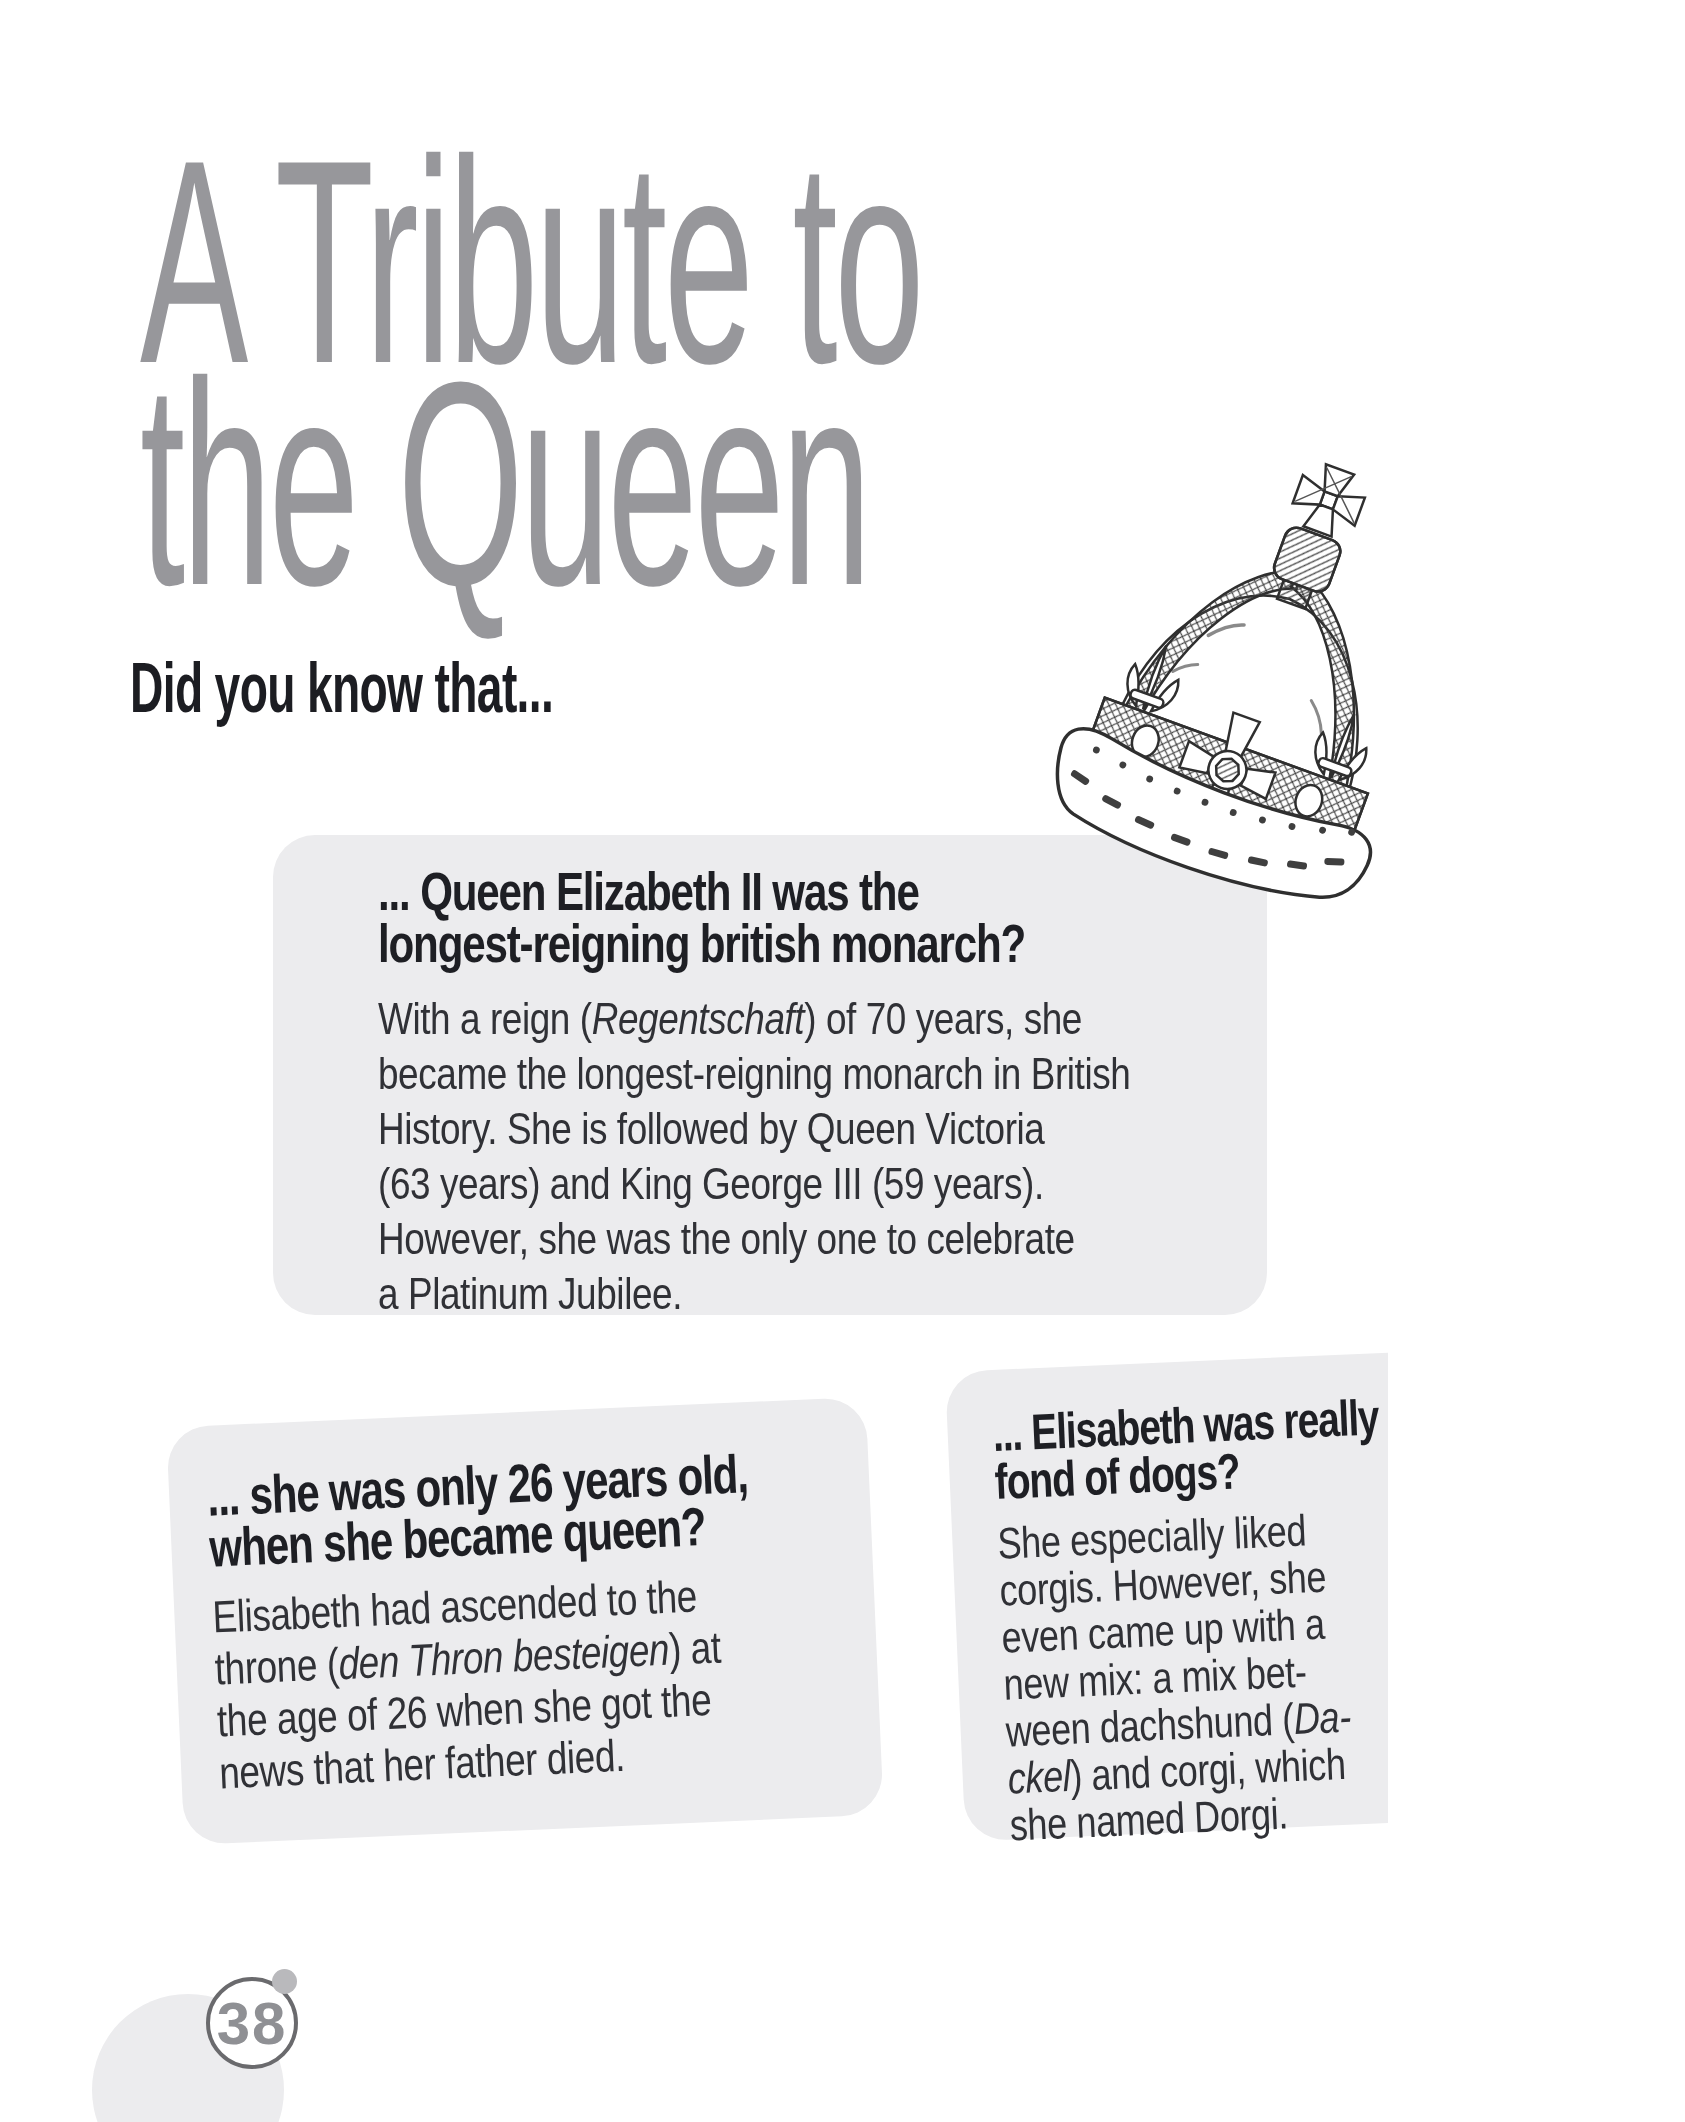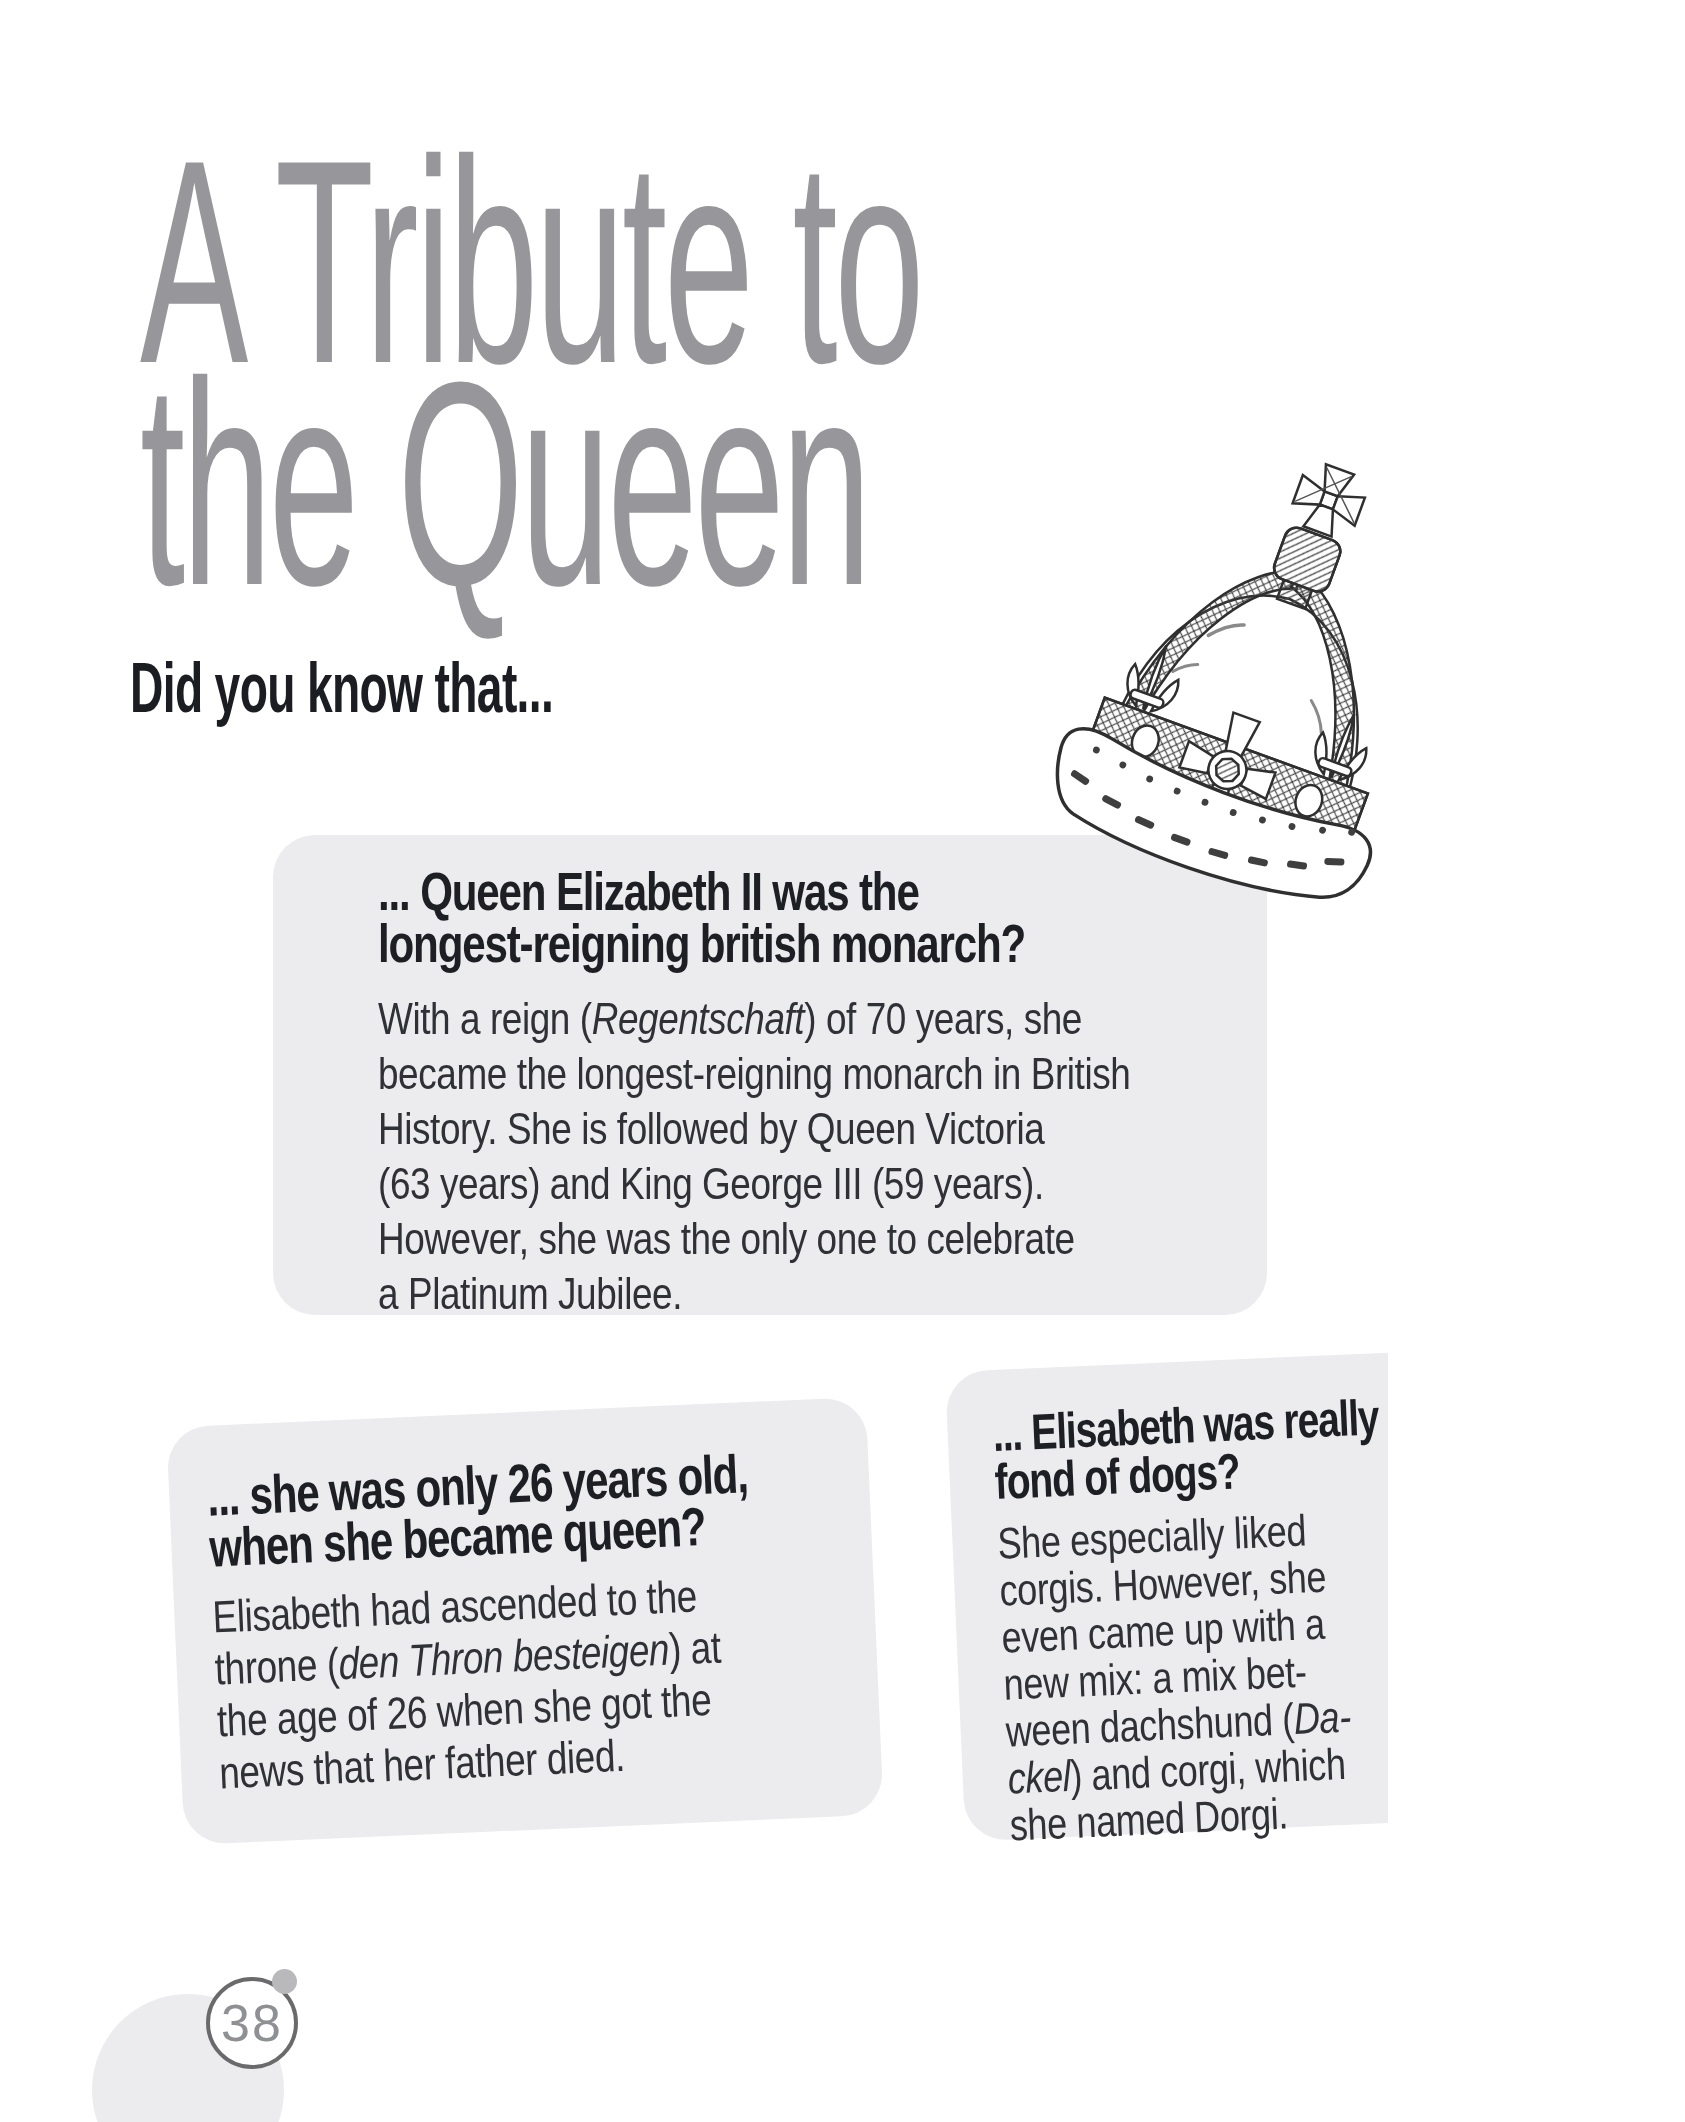--- a/index.html
+++ b/index.html
@@ -58,21 +58,21 @@
   .blob{
     position:absolute;left:92px;top:1994px;width:192px;height:192px;
     border-radius:50%;background:var(--blob);z-index:0;
   }
   .page-badge{
     position:absolute;left:206px;top:1977px;width:92px;height:92px;
     border:4px solid var(--badge-border);border-radius:50%;background:#fff;z-index:2;
     display:flex;align-items:center;justify-content:center;
   }
   .page-number{
-    font-size:52px;color:var(--badge-text);letter-spacing:2px;font-weight:400;
+    font-size:60px;color:var(--badge-text);letter-spacing:2px;font-weight:700;
   }
   .badge-dot{
     position:absolute;left:272px;top:1969px;width:25px;height:25px;
     border-radius:50%;background:var(--badge-dot);z-index:3;
   }
 </style>
 </head>
 <body>
 
 <div class="page">

